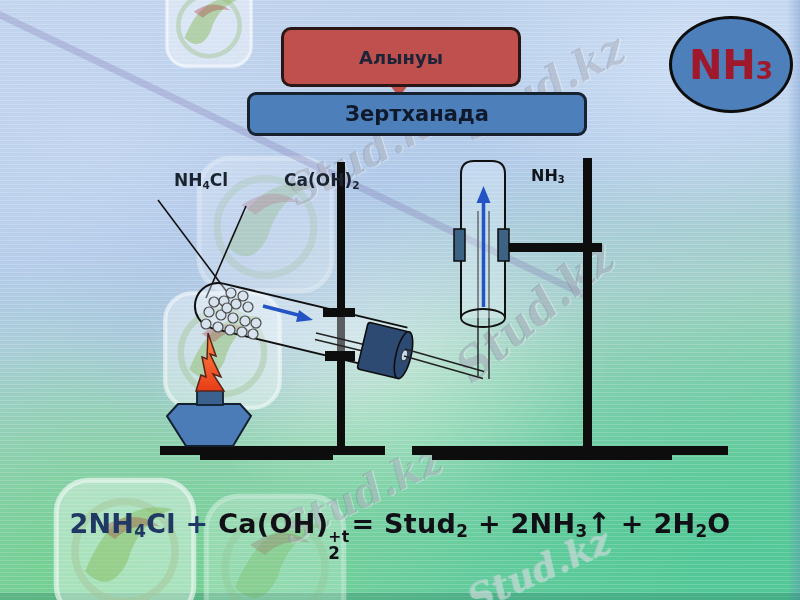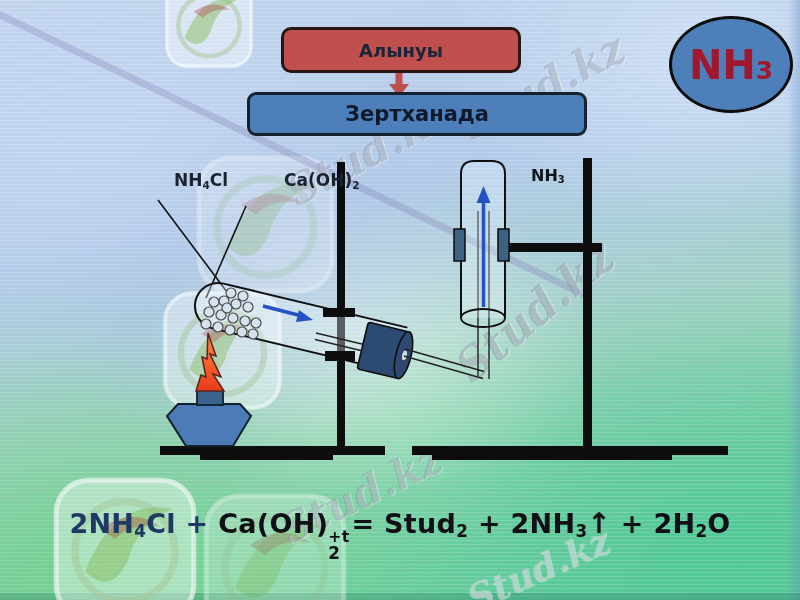--- a/index.html
+++ b/index.html
@@ -39,21 +39,21 @@
   }
   .wm1{left:455px; top:62px;  font-size:42px; transform:rotate(-28deg);}
   .wm2{left:280px; top:128px; font-size:42px; transform:rotate(-28deg);}
   .wm3{left:440px; top:285px; font-size:45px; transform:rotate(-40deg); color:rgba(100,110,135,0.32);}
   .wm4{left:275px; top:470px; font-size:41px; transform:rotate(-26deg); color:rgba(120,130,150,0.34);}
   .wm5{left:462px; top:548px; font-size:36px; transform:rotate(-24deg); color:rgba(190,205,205,0.55);}
   .flow-box{
     position:absolute; z-index:5; display:flex; align-items:center; justify-content:center;
     font-weight:bold; color:#1b2438; box-sizing:border-box;
   }
-  .title-box{left:281px; top:27px; width:240px; height:46px;
+  .title-box{left:281px; top:27px; width:240px; height:60px;
     background:#c0504d; border:3px solid #2a1715; border-radius:10px; font-size:18px;}
   .subtitle-box{left:247px; top:92px; width:340px; height:44px;
     background:#4d7fba; border:3px solid #16222f; border-radius:9px; font-size:21px; color:#0e1a2b;}
   .badge{
     position:absolute; z-index:5; left:669px; top:16px; width:118px; height:91px;
     background:#4d7fba; border:3px solid #0d0d0d; border-radius:50%;
     display:flex; align-items:center; justify-content:center;
     font-weight:bold; font-size:40px; color:#a0182c;
   }
   .chem-label{position:absolute; z-index:5; font-weight:bold; font-size:17px; color:#1a2330; white-space:nowrap;margin-left:48px;}

